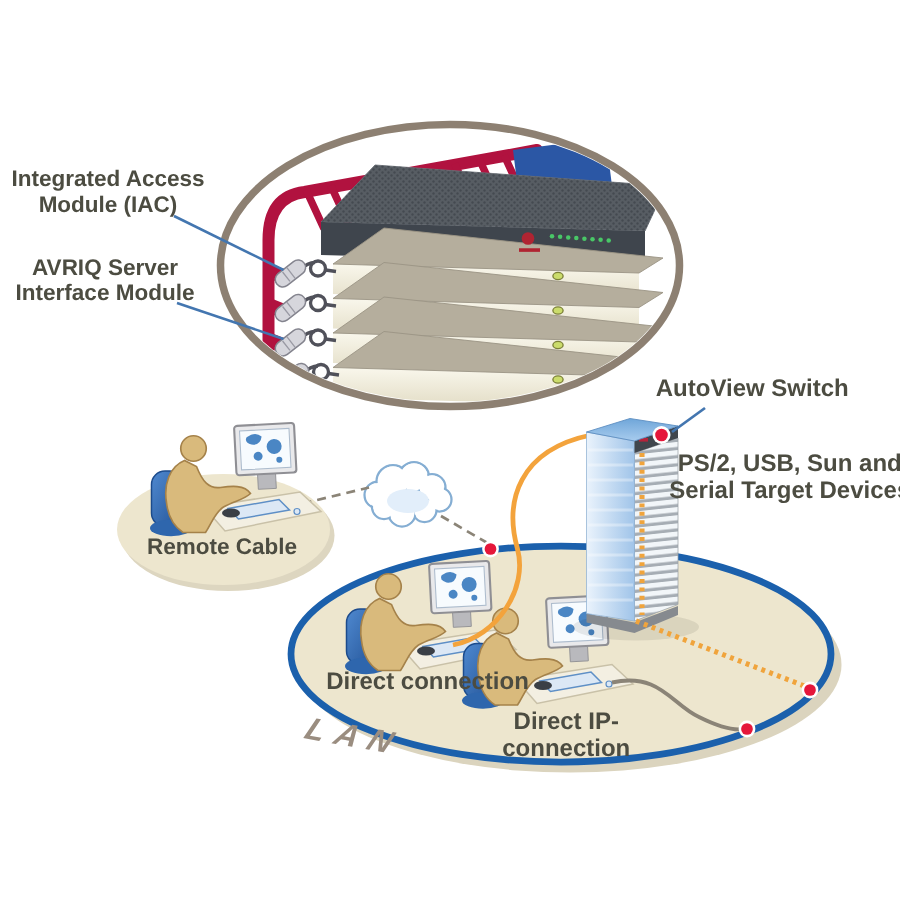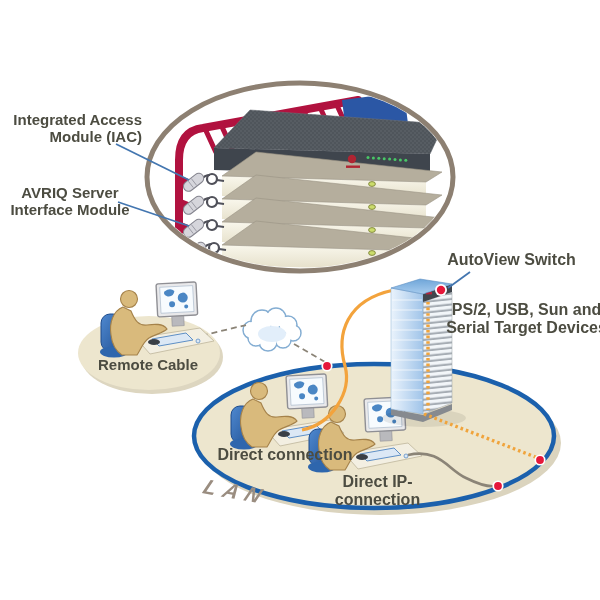--- a/index.html
+++ b/index.html
@@ -243,29 +243,29 @@
         </g>
       </g>
     </g>
     <ellipse cx="300" cy="177" rx="153" ry="94" fill="none" stroke="#8d8072" stroke-width="5"></ellipse>
   </g>
 
   <path d="M116,144 L189,180" stroke="#4376b0" stroke-width="1.7" fill="none"></path>
   <path d="M118,202 L189,226" stroke="#4376b0" stroke-width="1.7" fill="none"></path>
 </svg>
 
-<div class="lbl lbl-inset" style="left:2px;top:112px;width:140px;text-align:right;">
+<div class="lbl lbl-inset" style="left:2px;top:112px;width:140px;">
   <span class="ln">Integrated Access</span>
   <span class="ln">Module (IAC)</span>
 </div>
-<div class="lbl lbl-inset" style="left:0px;top:185px;width:140px;">
+<div class="lbl lbl-inset" style="left:0px;top:171px;width:140px;">
   <span class="ln">AVRIQ Server</span>
   <span class="ln">Interface Module</span>
 </div>
-<div class="lbl lbl-right" style="left:434px;top:251px;width:155px;">AutoView Switch</div>
+<div class="lbl lbl-right" style="left:424px;top:251px;width:155px;">AutoView Switch</div>
 <div class="lbl lbl-right" style="left:444px;top:301px;width:165px;">
   <span class="ln">PS/2, USB, Sun and</span>
   <span class="ln">Serial Target Devices</span>
 </div>
 <div class="lbl lbl-inset" style="left:88px;top:357px;width:120px;">Remote Cable</div>
 <div class="lbl lbl-small" style="left:215px;top:446px;width:140px;">
   <span class="ln">Direct connection</span>
 </div>
 <div class="lbl lbl-small" style="left:310px;top:473px;width:135px;">Direct IP-connection</div>
 <div class="lbl lbl-lan" style="left:196px;top:480px;width:80px;">LAN</div>

